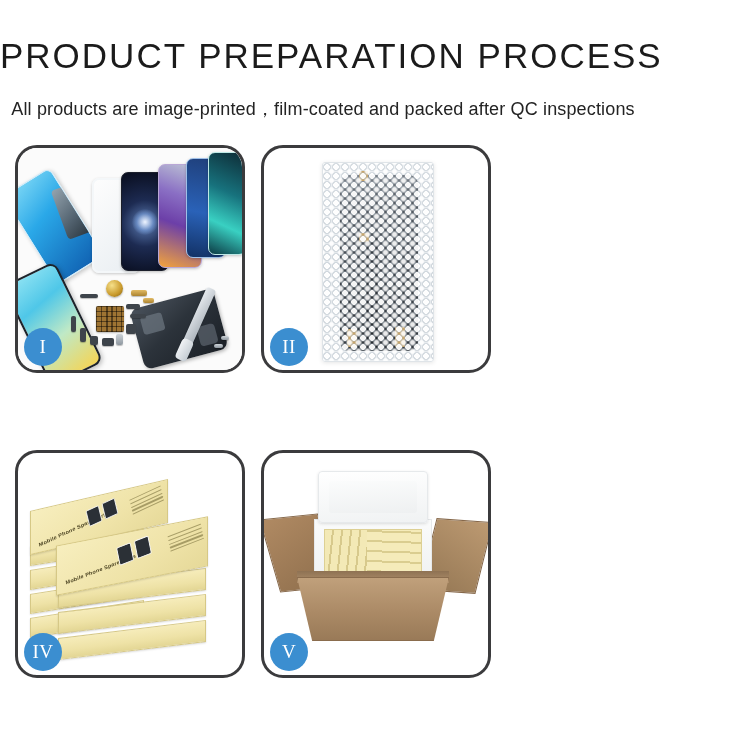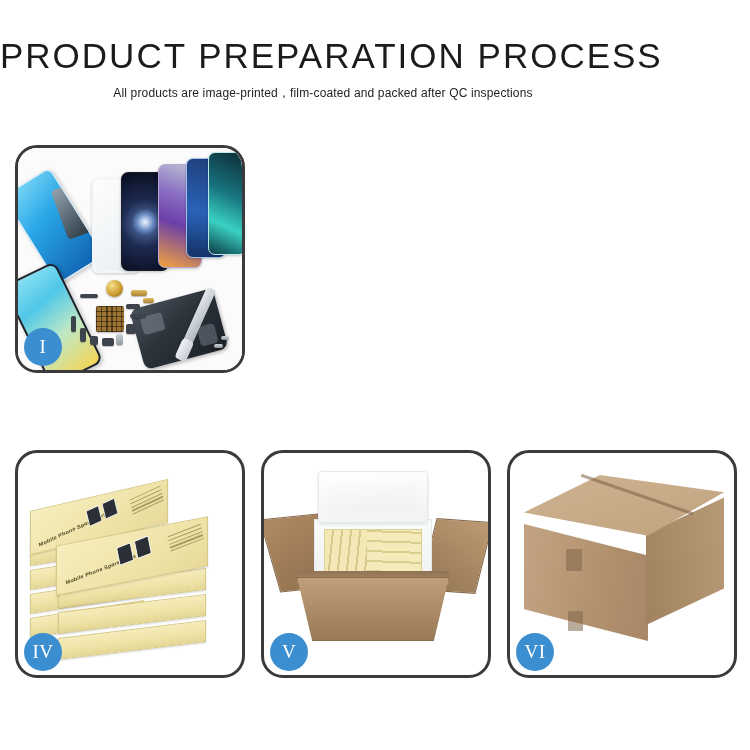--- a/index.html
+++ b/index.html
@@ -13,21 +13,21 @@
   }
   #infographic{ position:absolute; inset:0; }
 
   
   .header{ position:absolute; left:0; top:38px; width:646px; text-align:center; }
   .title{
     font-size:35px; letter-spacing:2.0px; color:#1b1b1b;
     font-weight:400; line-height:1.0; white-space:nowrap;
   }
   .subtitle{
-    margin-top:12px; font-size:12px; color:#232323;
+    margin-top:24px; font-size:18px; color:#232323;
     letter-spacing:.15px; white-space:nowrap;
   }
 
   
   .grid{ position:absolute; left:15px; top:145px; width:722px; height:533px; }
   .panel{
     position:absolute; width:230px; height:228px;
     border:3.5px solid #3b3b3d; border-radius:22px;
     background:#ffffff; overflow:hidden;
   }
@@ -352,20 +352,34 @@
         <div class="prt" style="left:112px;top:166px;width:16px;height:4px;"></div>
         <div class="prt" style="left:108px;top:176px;width:10px;height:10px;"></div>
         <div class="prt" style="left:53px;top:168px;width:5px;height:16px;"></div>
         <div class="prt silver" style="left:196px;top:196px;width:9px;height:4px;"></div>
         <div class="prt silver" style="left:203px;top:188px;width:8px;height:4px;"></div>
         <div class="screwdriver"></div>
       </div>
       <div class="badge">I</div>
     </div>
 
+    <div class="panel r0 c1">
+      <div class="stage">
+        <div class="bubblebag">
+          <div class="innerscreen"></div>
+          <div class="flexcable"></div>
+          <div class="tapebit" style="left:36px;top:8px;width:9px;height:10px;"></div>
+          <div class="tapebit" style="left:36px;top:70px;width:10px;height:9px;"></div>
+          <div class="tapebit" style="left:24px;top:166px;width:10px;height:18px;"></div>
+          <div class="tapebit" style="left:72px;top:164px;width:10px;height:20px;"></div>
+          <div class="bubbles"></div>
+        </div>
+      </div>
+      <div class="badge">II</div>
+    </div>
 
 
     <div class="panel r1 c0">
       <div class="stage">
         <div class="stack">
 
           <div class="sbox" style="left:4px;top:64px;width:114px;height:20px;transform:skewY(-9deg);"></div>
           <div class="sbox" style="left:4px;top:88px;width:114px;height:20px;transform:skewY(-9deg);"></div>
           <div class="sbox" style="left:4px;top:112px;width:114px;height:20px;transform:skewY(-9deg);"></div>
           <div class="sbox" style="left:4px;top:136px;width:114px;height:20px;transform:skewY(-9deg);"></div>
@@ -421,29 +435,16 @@
             <div class="flat"></div>
           </div>
           <div class="foamboxlid"></div>
         </div>
         <div class="cartontop"></div>
         <div class="cartonbody"></div>
       </div>
       <div class="badge">V</div>
     </div>
 
-    <div class="panel r1 c2">
-      <div class="stage">
-        <div class="cbox">
-          <div class="cb-left"></div>
-          <div class="cb-right"></div>
-          <div class="cb-top"></div>
-          <div class="cb-seam"></div>
-          <div class="cb-tape" style="left:42px;top:74px;width:16px;height:22px;"></div>
-          <div class="cb-tape" style="left:44px;top:136px;width:15px;height:20px;"></div>
-        </div>
-      </div>
-      <div class="badge">VI</div>
-    </div>
 
   </div>
 
 </div>
 
 </body></html>

